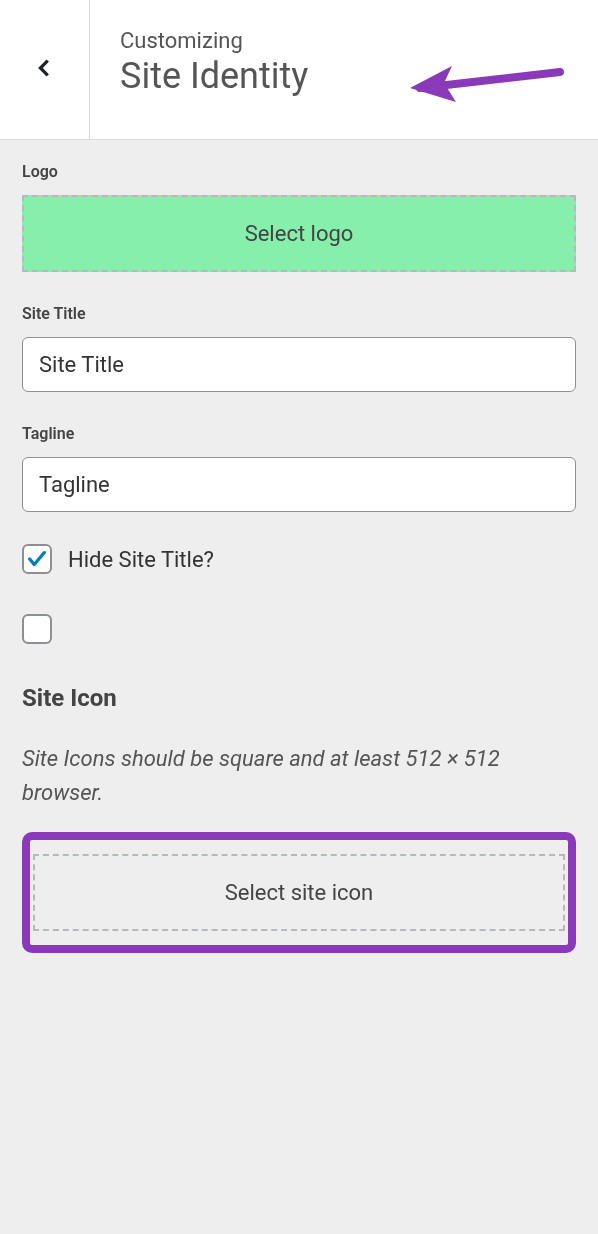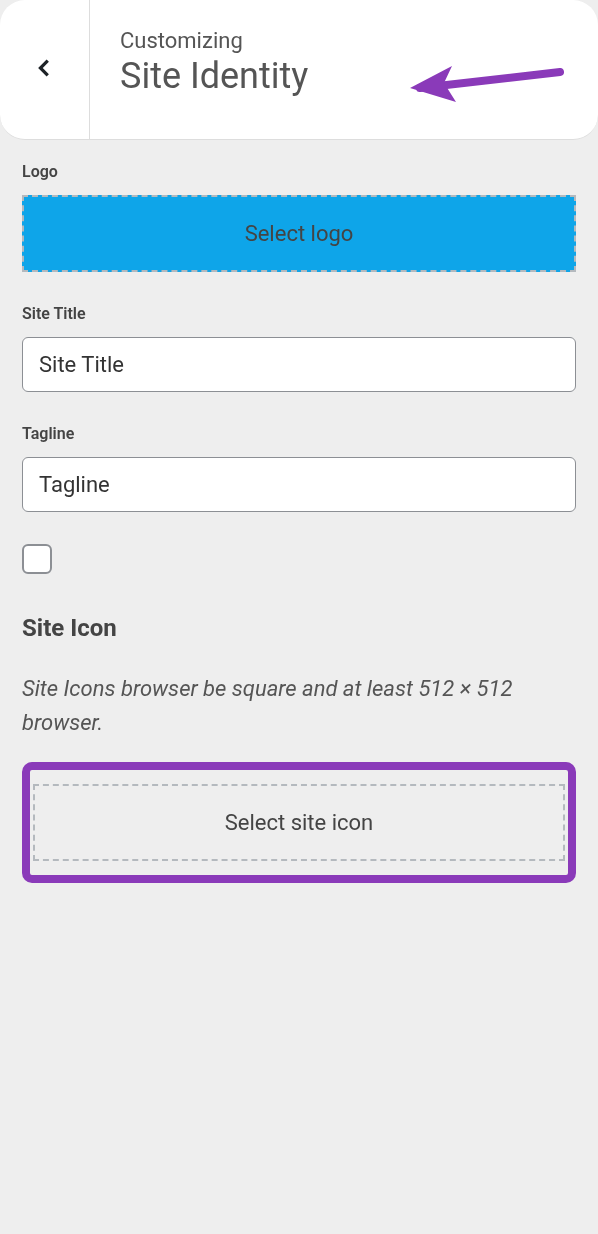--- a/index.html
+++ b/index.html
@@ -12,21 +12,20 @@
       background: #eeeeee;
       width: 598px;
       color: #444;
     }
     .header {
       background: #fff;
       display: flex;
       align-items: stretch;
       border-bottom: 1px solid #ddd;
       height: 140px;
-      border-radius: 25px;
     }
     .back-btn {
       width: 90px;
       display: flex;
       align-items: center;
       justify-content: center;
       border-right: 1px solid #ddd;
       cursor: pointer;
     }
     .back-btn svg {
@@ -63,21 +62,21 @@
       font-weight: 600;
       margin-bottom: 14px;
       display: block;
     }
     .section {
       margin-bottom: 32px;
     }
     .dashed-btn {
       width: 100%;
       border: 2px dashed #b4b9be;
-      background: #0ea5e9;
+      background: #86efac;
       padding: 24px 10px;
       font-size: 22px;
       color: #444;
       text-align: center;
       cursor: pointer;
       font-family: inherit;
     }
     .text-input {
       width: 100%;
       padding: 14px 16px;
@@ -179,31 +178,39 @@
   <div class="section">
     <label class="field-label">Site Title</label>
     <input type="text" class="text-input" value="Site Title" style="">
   </div>
 
   <div class="section">
     <label class="field-label">Tagline</label>
     <input type="text" class="text-input" value="Tagline" style="">
   </div>
 
+  <div class="checkbox-row">
+    <div class="checkbox checked">
+      <svg viewBox="0 0 24 24" fill="none" stroke="#007cba" stroke-width="3.5" stroke-linecap="round" stroke-linejoin="round">
+        <polyline points="4 12 9 18 20 5"></polyline>
+      </svg>
+    </div>
+    <label class="checkbox-label">Hide Site Title?</label>
+  </div>
 
   <div class="checkbox-row">
     <div class="checkbox">
       
     </div>
   </div>
 
   <label class="site-icon-heading">Site Icon</label>
 
 
   <p class="description">
-    <span>Site Icons browser be square and at least </span><span class="bold">512 × 512</span><span> browser.</span>
+    <span>Site Icons should be square and at least </span><span class="bold">512 × 512</span><span> browser.</span>
   </p>
 
   <div class="highlight-box">
     <button class="dashed-btn">Select site icon</button>
   </div>
 
 </div>
 
 </body></html>

